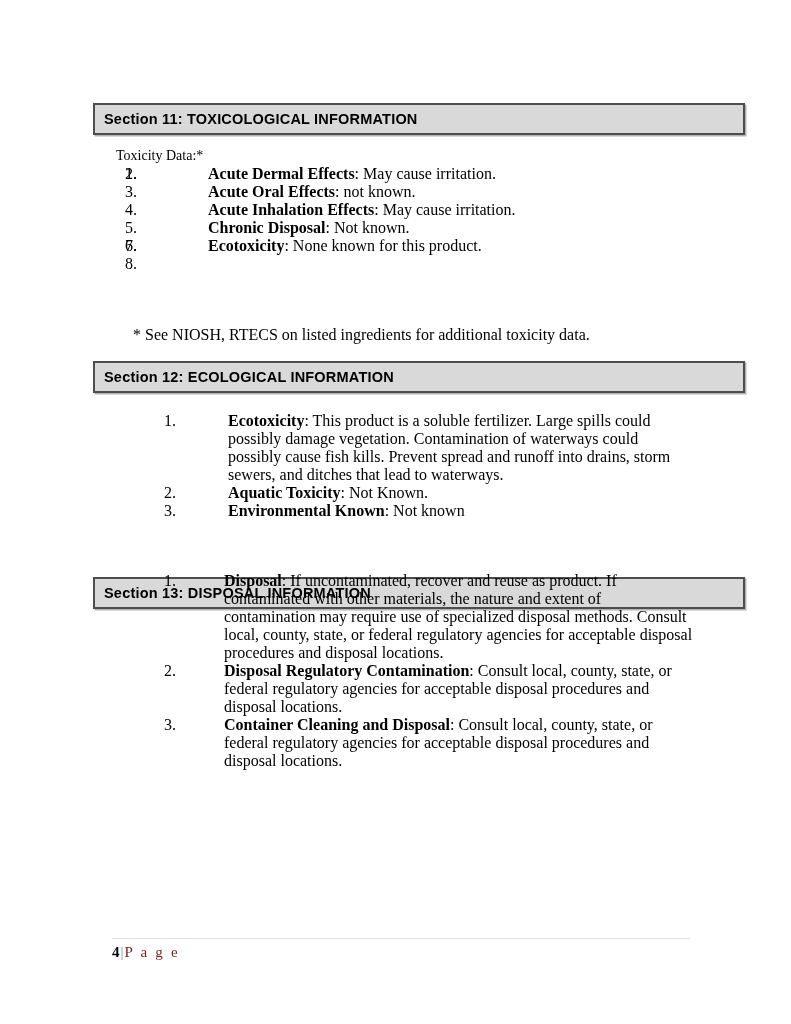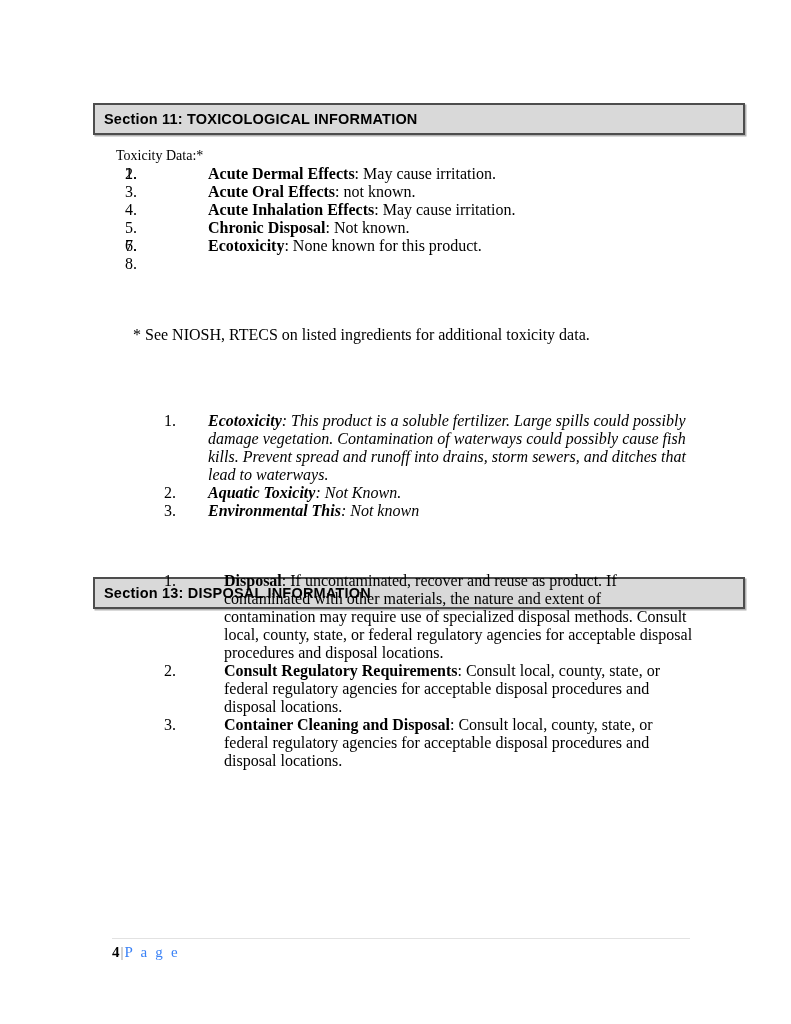--- a/index.html
+++ b/index.html
@@ -106,21 +106,21 @@
   }
   #list-11 li .body { margin-left: 83px; }
 
   
   #list-12 {
     left: 152px;
     top: 412px;
     width: 530px;
   }
   #list-12 li { margin-bottom: 0; }
-  #list-12 li .body { margin-left: 44px; font-style: italic; }
+  #list-12 li .body { margin-left: 64px; }
 
   
   #list-13 {
     left: 152px;
     top: 572px;
     width: 530px;
   }
   #list-13 li .body { margin-left: 60px; }
 
   
@@ -142,21 +142,21 @@
   }
   #footer-text .pg-num {
     font-weight: bold;
     color: #000;
   }
   #footer-text .pg-sep {
     color: #8c8c8c;
     padding: 0 1px;
   }
   #footer-text .pg-word {
-    color: #3b82f6;
+    color: #7f1d1d;
     letter-spacing: 2.2px;
   }
 </style>
 </head>
 <body>
 
 <div class="page">
 
   <div class="section-bar" id="bar-11">
     <span class="bar-text">Section 11:  TOXICOLOGICAL INFORMATION</span>
@@ -191,48 +191,51 @@
       <span class="num">7.</span>
       <span class="body"><span class="lbl">Ecotoxicity</span><span>: None known for this product.</span></span>
     </li>
     <li>
       <span class="num">8.</span>
     </li>
   </ul>
 
   <div id="niosh-note">* See NIOSH, RTECS on listed ingredients for additional toxicity data.</div>
 
+  <div class="section-bar" id="bar-12">
+    <span class="bar-text">Section 12:  ECOLOGICAL INFORMATION</span>
+  </div>
 
   <ul class="num-list" id="list-12">
     <li>
       <span class="num">1.</span>
       <span class="body"><span class="lbl">Ecotoxicity</span><span>: This product is a soluble fertilizer. Large spills could possibly damage vegetation. Contamination of waterways could possibly cause fish kills. Prevent spread and runoff into drains, storm sewers, and ditches that lead to waterways.</span></span>
     </li>
     <li>
       <span class="num">2.</span>
       <span class="body"><span class="lbl">Aquatic Toxicity</span><span>: Not Known.</span></span>
     </li>
     <li>
       <span class="num">3.</span>
-      <span class="body"><span class="lbl">Environmental This</span><span>: Not known</span></span>
+      <span class="body"><span class="lbl">Environmental Known</span><span>: Not known</span></span>
     </li>
   </ul>
 
   <div class="section-bar" id="bar-13">
     <span class="bar-text">Section 13:  DISPOSAL INFORMATION</span>
   </div>
 
   <ul class="num-list" id="list-13">
     <li>
       <span class="num">1.</span>
       <span class="body"><span class="lbl">Disposal</span><span>: If uncontaminated, recover and reuse as product. If contaminated with other materials, the nature and extent of contamination may require use of specialized disposal methods. Consult local, county, state, or federal regulatory agencies for acceptable disposal procedures and disposal locations.</span></span>
     </li>
     <li>
       <span class="num">2.</span>
-      <span class="body"><span class="lbl">Consult Regulatory Requirements</span><span>: Consult local, county, state, or federal regulatory agencies for acceptable disposal procedures and disposal locations.</span></span>
+      <span class="body"><span class="lbl">Disposal Regulatory Contamination</span><span>: Consult local, county, state, or federal regulatory agencies for acceptable disposal procedures and disposal locations.</span></span>
     </li>
     <li>
       <span class="num">3.</span>
       <span class="body"><span class="lbl">Container Cleaning and Disposal</span><span>: Consult local, county, state, or federal regulatory agencies for acceptable disposal procedures and disposal locations.</span></span>
     </li>
   </ul>
 
   <div id="footer-rule"></div>
   <div id="footer-text">
     <span class="pg-num">4</span><span class="pg-sep">|</span><span class="pg-word">P a g e</span>

